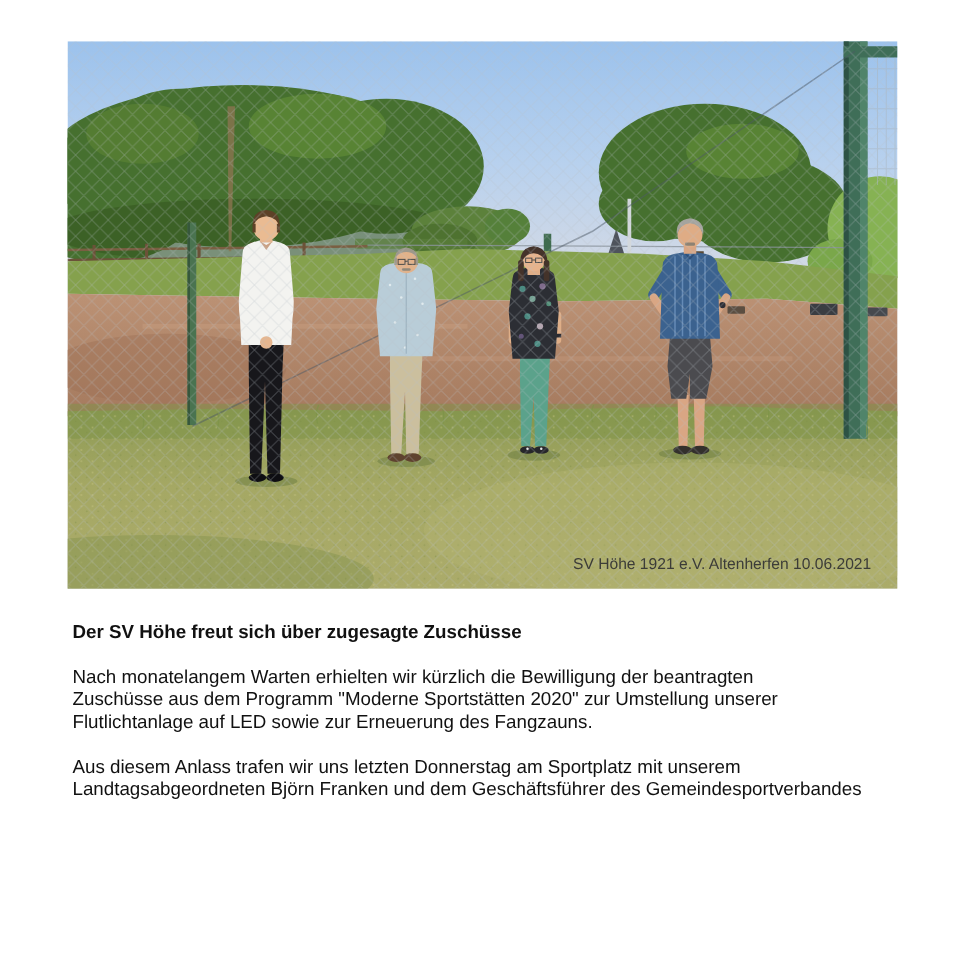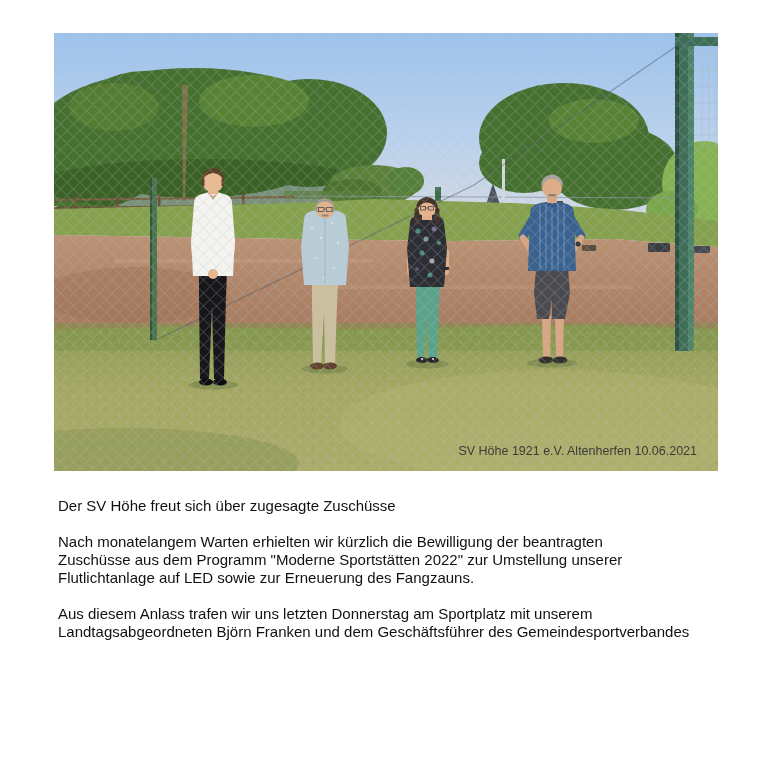--- a/index.html
+++ b/index.html
@@ -1,21 +1,21 @@
 <!DOCTYPE html>
 <html><head>
 <meta charset="utf-8">
 <style>
   html,body{margin:0;padding:0;background:#ffffff;}
   .page{position:relative;width:768px;height:641px;background:#ffffff;overflow:hidden;
         font-family:"Liberation Sans", sans-serif;color:#111;padding-left:21px;}
   .photo{position:absolute;left:54px;top:33px;width:664px;height:438px;}
   .photo svg{display:block;width:664px;height:438px;}
   .article{position:absolute;left:58px;top:497px;width:692px;}
-  .article h1{font-size:15px;line-height:18px;font-weight:400;margin:0 0 18px 0;}
+  .article h1{font-size:15px;line-height:18px;font-weight:700;margin:0 0 18px 0;}
   .article p{font-size:15px;line-height:18.2px;margin:0 0 17px 0;white-space:pre-line;}
 </style>
 </head>
 <body>
 
 <div class="page">
 
   <div class="photo">
     <svg viewBox="0 0 664 438" xmlns="http://www.w3.org/2000/svg">
       <defs>
@@ -250,21 +250,21 @@
 
       <rect x="0" y="0" width="664" height="438" fill="url(#mesh)" opacity="0.45"></rect>
 
       <text x="643" y="422" text-anchor="end" font-size="12.5" font-family="Liberation Sans, sans-serif" fill="#3c3c38">SV Höhe 1921 e.V. Altenherfen 10.06.2021</text>
     </svg>
   </div>
 
   <div class="article">
     <h1>Der SV Höhe freut sich über zugesagte Zuschüsse</h1>
     <p>Nach monatelangem Warten erhielten wir kürzlich die Bewilligung der beantragten
-Zuschüsse aus dem Programm "Moderne Sportstätten 2022" zur Umstellung unserer
+Zuschüsse aus dem Programm "Moderne Sportstätten 2020" zur Umstellung unserer
 Flutlichtanlage auf LED sowie zur Erneuerung des Fangzauns.</p>
     <p>Aus diesem Anlass trafen wir uns letzten Donnerstag am Sportplatz mit unserem
 Landtagsabgeordneten Björn Franken und dem Geschäftsführer des Gemeindesportverbandes
 Georg Schirmer, die uns beide bei diesem Vorhaben zur Seite standen.
 So konnten sie auch gleich sehen, wofür das Geld benötigt wird.
 Wir bedanken uns von dieser Stelle aus nochmals recht herzlich für die Unterstützung.</p>
   </div>
 
 </div>
 

